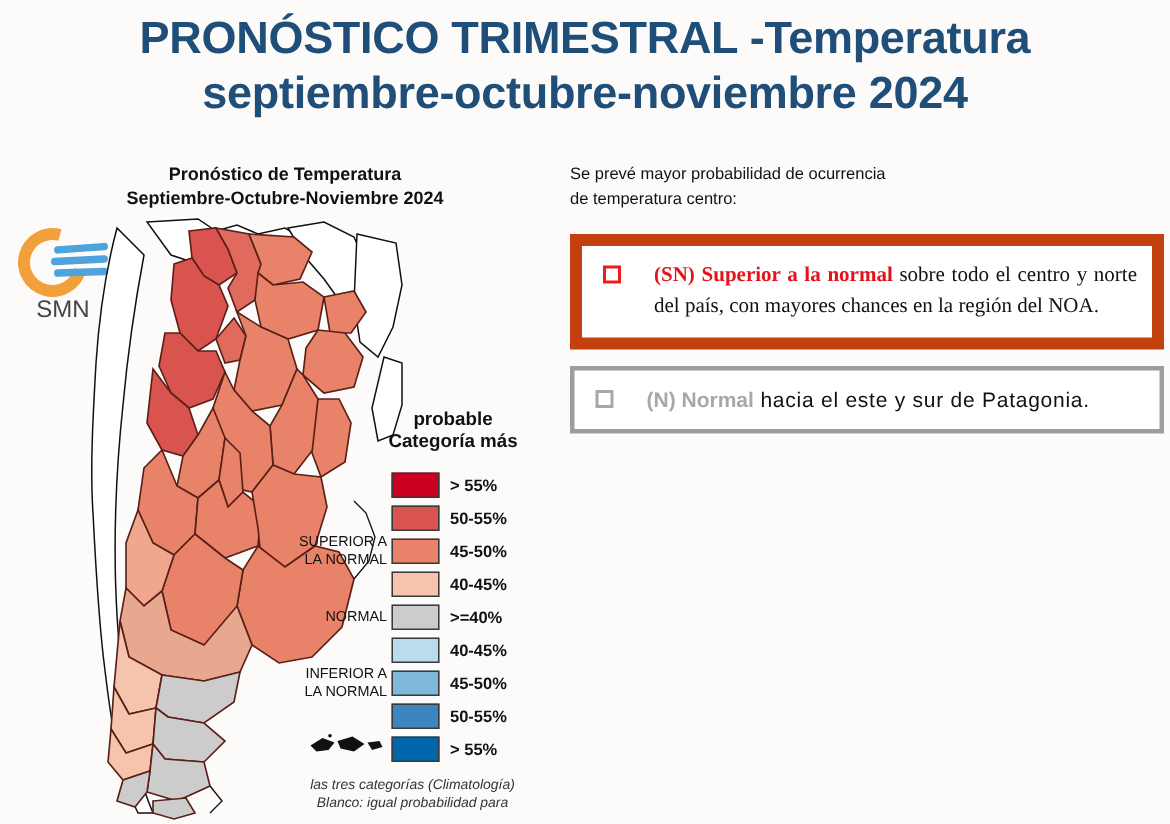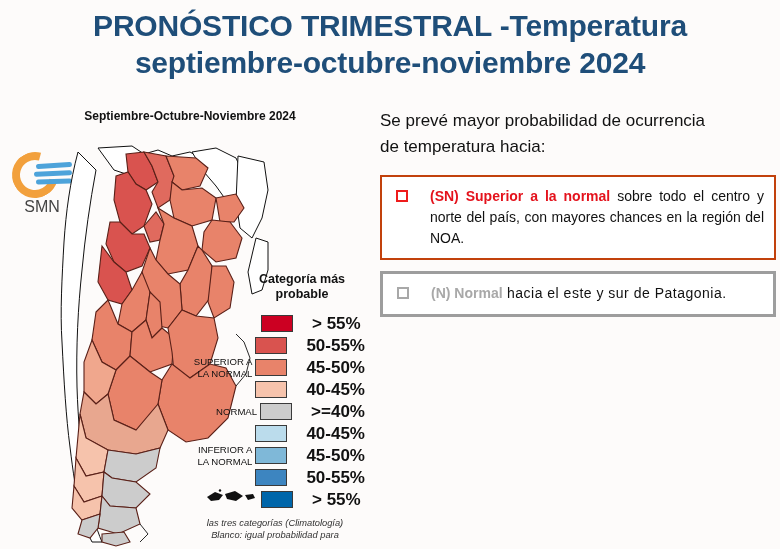--- a/index.html
+++ b/index.html
@@ -137,22 +137,22 @@
   }
   .legend-group span { display: block; }
   .legend-swatch {
     width: 32px;
     height: 17px;
     border: 1px solid #3a3a3a;
     box-sizing: border-box;
     flex: none;
   }
   .legend-label {
-    padding-left: 19px;
-    font-size: 17px;
+    padding-left: 7px;
+    font-size: 11px;
     font-weight: bold;
     color: #111;
     white-space: nowrap;
   }
   #legend-note {
     margin-top: 6px;
     margin-left: 2px;
     width: 176px;
     font-size: 9.3px;
     font-style: italic;
@@ -170,37 +170,37 @@
   }
 
   
   #right-panel {
     position: absolute;
     left: 380px;
     top: 108px;
     width: 396px;
   }
   #intro-text {
-    font-size: 17px;
+    font-size: 11px;
     color: #111;
     line-height: 1.55;
     margin-bottom: 14px;
   }
   #intro-text span { display: block; }
 
   .bullet-box {
     position: relative;
     box-sizing: border-box;
     margin-bottom: 11px;
     background: #fff;
     padding: 9px 10px 9px 8px;
     display: flex;
     align-items: flex-start;
   }
-  .bullet-box.red    { border: 2px solid #c2410c; }
+  .bullet-box.red    { border: 8px solid #c2410c; font-family: Liberation Serif, serif; }
   .bullet-box.pink   { border: 3px solid #ef8080; }
   .bullet-box.gray   { border: 3px solid #9d9d9d; }
 
   .chk {
     width: 12px;
     height: 12px;
     border: 2px solid #ee1c1c;
     box-sizing: border-box;
     flex: none;
     margin: 4px 22px 0 6px;
@@ -224,20 +224,21 @@
 <body style="background: rgb(253, 251, 250);">
 
 <div id="slide-title" style="color: rgb(31, 78, 121);">
   <span class="t-line">PRONÓSTICO TRIMESTRAL -Temperatura</span>
   <span class="t-line">septiembre-octubre-noviembre 2024</span>
 </div>
 
 <div id="map-panel">
 
   <div id="map-heading">
+    <span class="mh-line">Pronóstico de Temperatura</span>
     <span class="mh-line">Septiembre-Octubre-Noviembre 2024</span>
   </div>
 
   <div id="smn-logo">
     <div class="logo-c"></div>
     <div class="wave w1"></div>
     <div class="wave w2"></div>
     <div class="wave w3"></div>
     <div class="logo-text">SMN</div>
   </div>
@@ -305,22 +306,22 @@
 
       <g fill="none" stroke="#111" stroke-width="0.9">
         <path d="M196 244 L206 232 L210 216 L204 200 L196 192"></path>
         <path d="M100 382 L108 392 L100 400"></path>
       </g>
     </svg>
   </div>
 
   <div id="map-legend">
     <div id="legend-title">
+      <span class="lt-line">probable</span>
       <span class="lt-line">Categoría más</span>
-      <span class="lt-line">probable</span>
     </div>
 
     <div id="legend-rows">
 
       <div class="legend-row">
         <div class="legend-group"></div>
         <div class="legend-swatch" style="background: rgb(204, 0, 34);"></div>
         <div class="legend-label">&gt; 55%</div>
       </div>
 
@@ -392,21 +393,21 @@
       <span>las tres categorías (Climatología)</span>
       <span>Blanco: igual probabilidad para</span>
     </div>
   </div>
 </div>
 
 <div id="right-panel">
 
   <div id="intro-text">
     <span>Se prevé mayor probabilidad de ocurrencia</span>
-    <span>de temperatura hacia:</span>
+    <span>de temperatura centro:</span>
   </div>
 
   <div class="bullet-box red">
     <div class="chk"></div>
     <div class="bullet-text"><span class="tag-red">(SN) Superior a la normal</span><span> sobre todo el centro y norte del país, con mayores chances en la región del NOA.</span></div>
   </div>
 
 
   <div class="bullet-box gray">
     <div class="chk gray"></div>

